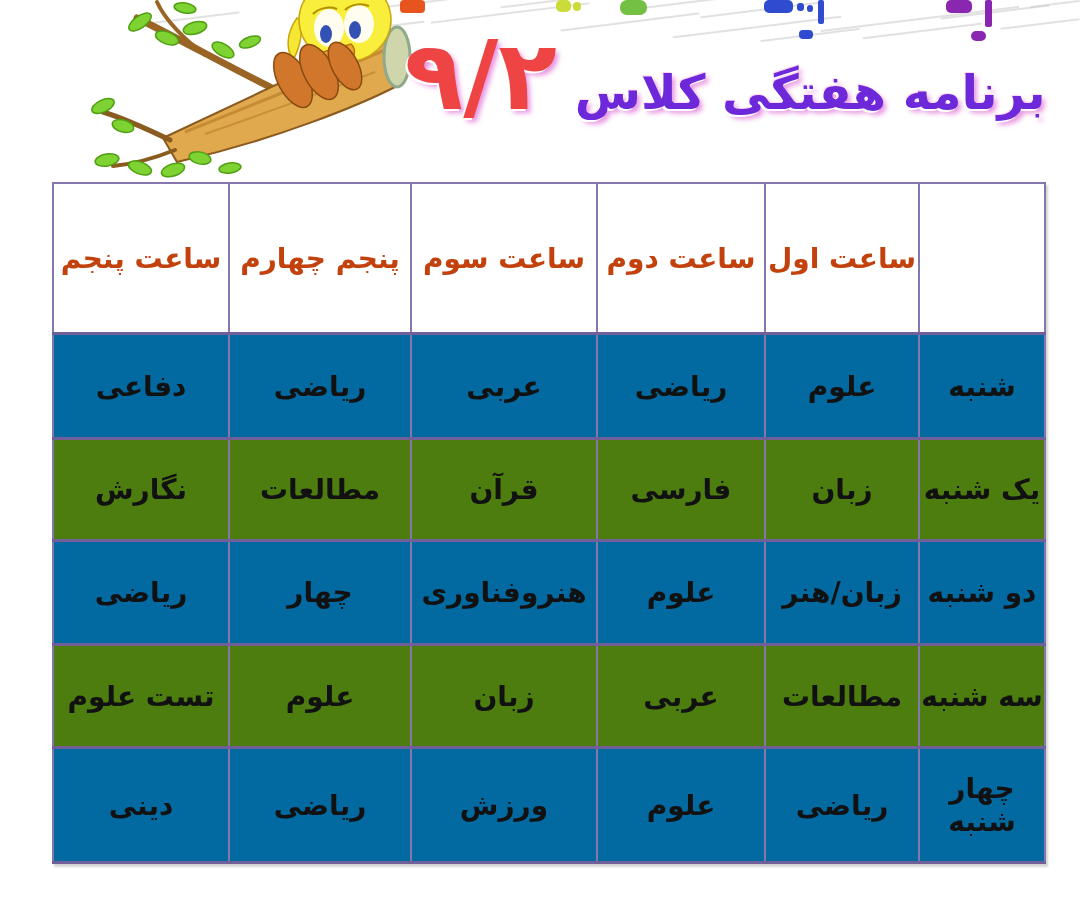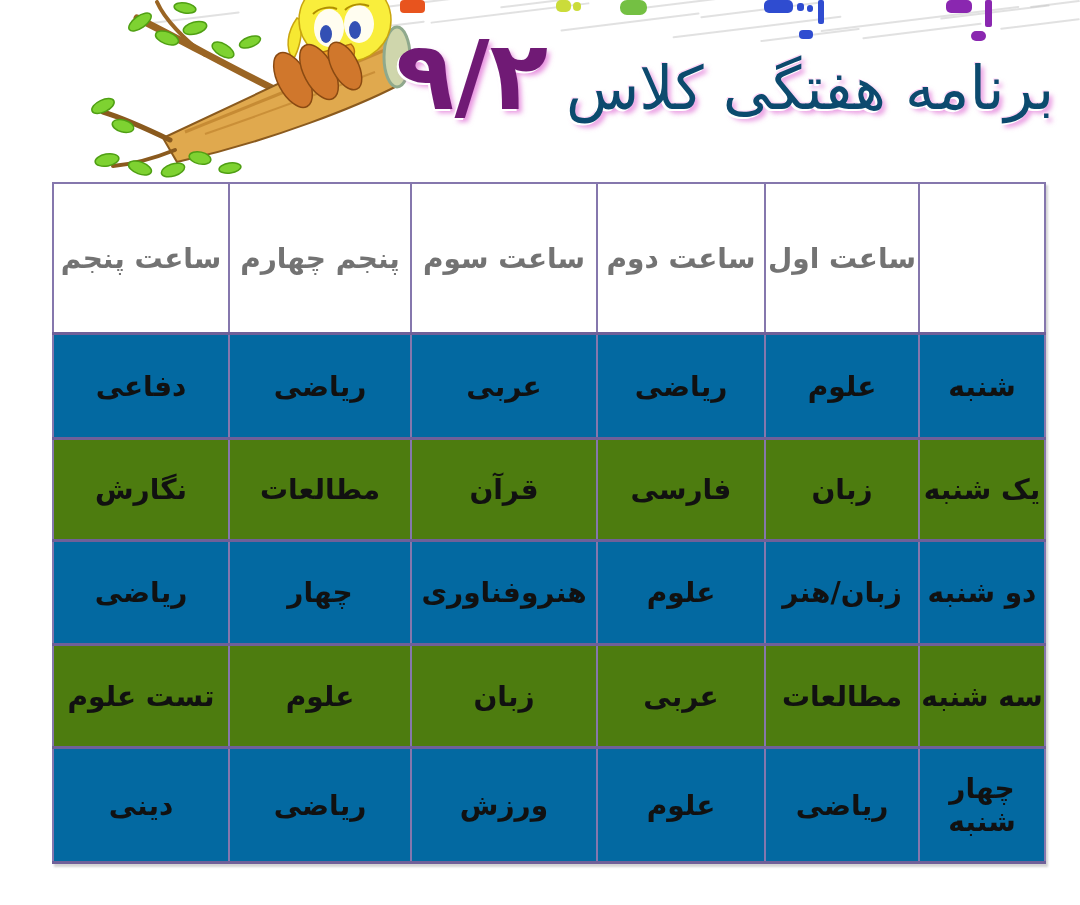--- a/index.html
+++ b/index.html
@@ -13,42 +13,42 @@
   .hatch{position:absolute;height:2px;background:#c8c8c8;opacity:.55;transform:rotate(-7deg);border-radius:2px;}
   .mark{position:absolute;}
 
   
   .title-wrap{
     position:absolute;left:400px;top:28px;width:650px;height:130px;
     direction:rtl;display:flex;justify-content:center;align-items:baseline;
     gap:18px;line-height:1;white-space:nowrap;
   }
   .title-text{
-    font-size:60px;font-weight:normal;color:#0c4a6e;
+    font-size:48px;font-weight:bold;color:#6d28d9;
     text-shadow:-2px 2px 0 #ffffff,-1px -1px 0 #ffd6f6,3px 4px 5px rgba(214,61,198,.55);
   }
   .title-num{
-    font-size:96px;font-weight:bold;color:#701a75;
+    font-size:96px;font-weight:bold;color:#ef4444;
     text-shadow:-2px 2px 0 #ffffff,3px 4px 5px rgba(214,61,198,.55);
   }
 
   
   table.schedule{
     position:absolute;left:52px;top:182px;width:992px;
     direction:rtl;border-collapse:collapse;table-layout:fixed;
     box-shadow:2px 3px 2px rgba(130,130,130,.35);
     background:#ffffff;
   }
   table.schedule td{
     border:2px solid #8577ad;
     text-align:center;vertical-align:middle;
     font-weight:bold;font-size:28px;color:#111111;
     padding:0;
   }
-  tr.hdr td{height:148px;color:#737373;}
+  tr.hdr td{height:148px;color:#c2410c;}
   tr.body-row td{border-top-width:3px;border-top-color:#6f6099;}
   tr.last td{border-bottom-width:3px;border-bottom-color:#6f6099;}
   td.day{
     vertical-align:top;padding-top:12px;color:#d42a20;font-size:27px;
   }
   td.blank-corner{border-top:none;border-left:none;background:#ffffff;}
   tr.shaded td{background:#0369a1;}
   tr.plain td{background:#4d7c0f;}
   tr.r1 td{height:102px;} tr.r2 td{height:99px;} tr.r3 td{height:101px;}
   tr.r4 td{height:100px;} tr.r5 td{height:112px;}

